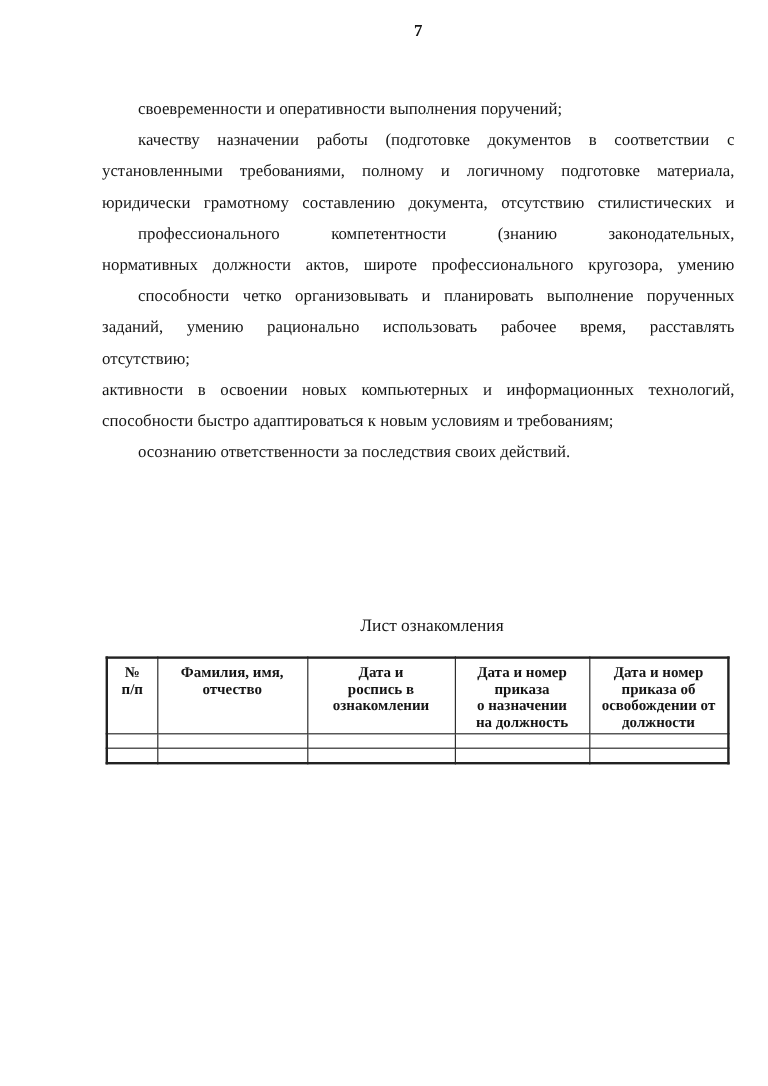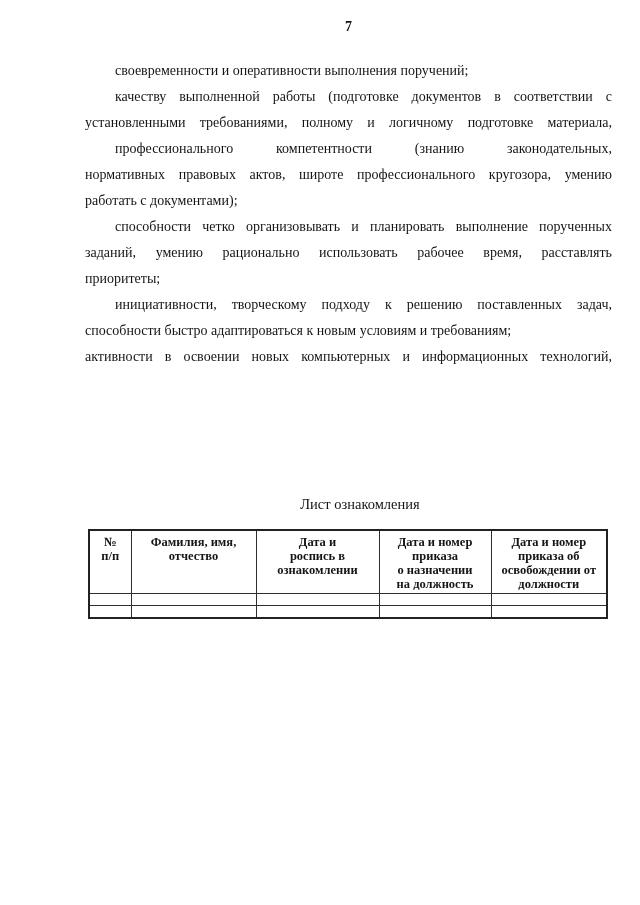--- a/index.html
+++ b/index.html
@@ -16,33 +16,33 @@
     position: absolute;
     top: 19px;
     left: 85px;
     width: 527px;
     text-align: center;
     font-size: 14px;
     font-weight: bold;
   }
   .content {
     position: absolute;
-    top: 58px;
+    top: 79px;
     left: 85px;
     width: 527px;
     font-size: 14px;
     line-height: 26px;
   }
   .paragraph { margin: 0; }
   .line { text-align: justify; }
   .line.stretch { text-align-last: justify; }
   .line.indent { text-indent: 30px; }
   .table-section {
     position: absolute;
-    top: 496px;
+    top: 514px;
     left: 88px;
     width: 544px;
   }
   .table-title {
     text-align: center;
     font-size: 14.5px;
     margin: 0 0 16px 0;
   }
   table.fam-table {
     border-collapse: collapse;
@@ -74,37 +74,39 @@
 
 <div class="page">
 
   <div class="page-number">7</div>
 
   <div class="content">
     <div class="paragraph">
       <div class="line indent">своевременности и оперативности выполнения поручений;</div>
     </div>
     <div class="paragraph">
-      <div class="line indent stretch">качеству выполненной работы (подготовке документов в соответствии с</div>
+      <div class="line indent stretch">качеству назначении работы (подготовке документов в соответствии с</div>
       <div class="line stretch">установленными требованиями, полному и логичному подготовке материала,</div>
+      <div class="line stretch">юридически грамотному составлению документа, отсутствию стилистических и</div>
     </div>
     <div class="paragraph">
       <div class="line indent stretch">профессионального компетентности (знанию законодательных,</div>
-      <div class="line stretch">нормативных правовых актов, широте профессионального кругозора, умению</div>
-      <div class="line">работать с документами);</div>
+      <div class="line stretch">нормативных должности актов, широте профессионального кругозора, умению</div>
     </div>
     <div class="paragraph">
       <div class="line indent stretch">способности четко организовывать и планировать выполнение порученных</div>
       <div class="line stretch">заданий, умению рационально использовать рабочее время, расставлять</div>
-      <div class="line">приоритеты;</div>
+      <div class="line">отсутствию;</div>
     </div>
     <div class="paragraph">
-      <div class="line indent stretch">инициативности, творческому подходу к решению поставленных задач,</div>
+      <div class="line stretch">активности в освоении новых компьютерных и информационных технологий,</div>
       <div class="line">способности быстро адаптироваться к новым условиям и требованиям;</div>
-      <div class="line stretch">активности в освоении новых компьютерных и информационных технологий,</div>
+    </div>
+    <div class="paragraph">
+      <div class="line indent">осознанию ответственности за последствия своих действий.</div>
     </div>
   </div>
 
   <div class="table-section">
     <div class="table-title">Лист ознакомления</div>
     <table class="fam-table">
       <colgroup>
         <col style="width:42px">
         <col style="width:125px">
         <col style="width:123px">

